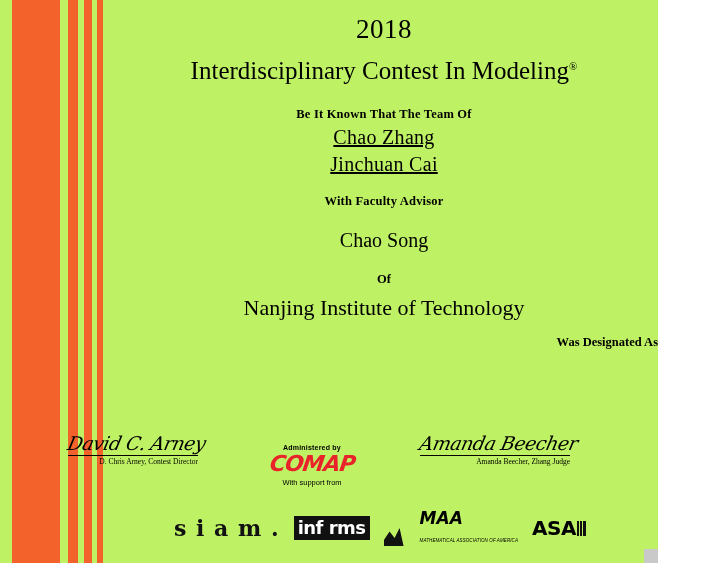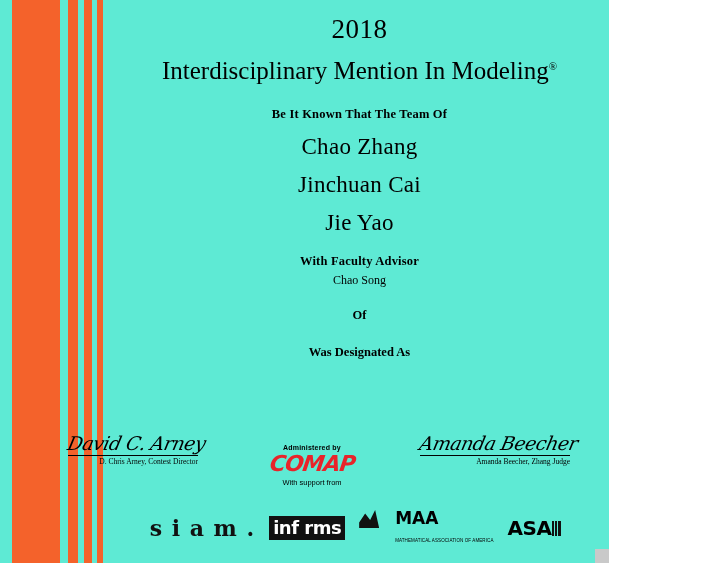--- a/index.html
+++ b/index.html
@@ -9,23 +9,23 @@
   }
   body {
     width: 707px;
     height: 563px;
     overflow: hidden;
     font-family: "Liberation Serif", serif;
     color: #000000;
   }
   .certificate {
     position: relative;
-    width: 609px;
+    width: 658px;
     height: 563px;
-    background: #5eead4;
+    background: #bef264;
     box-sizing: border-box;
   }
   
   .bars {
     position: absolute;
     left: 0;
     top: 0;
     bottom: 0;
     width: 110px;
     display: block;
@@ -69,41 +69,43 @@
     font-size: 25px;
   }
   .small-label {
     font-size: 12.5px;
     font-weight: bold;
     margin-top: 22px;
     letter-spacing: 0.2px;
   }
   .small-label.tight { margin-top: 18px; }
   .name-line {
-    font-size: 23px;
-    margin-top: 12px;
+    font-size: 20px;
+    margin-top: 4px;
     letter-spacing: 0.3px;
+    text-decoration: underline;
   }
   .advisor-name {
-    font-size: 12px;
-    margin-top: 4px;
+    font-size: 20px;
+    margin-top: 20px;
   }
   .of-label {
     font-size: 12.5px;
     font-weight: bold;
     margin-top: 20px;
   }
   .institution {
     font-size: 22px;
     margin-top: 8px;
   }
   .designated {
     font-size: 12.5px;
     font-weight: bold;
-    margin-top: 22px;
+    margin-top: 14px;
+    text-align: right;
   }
   .award {
     font-size: 21px;
     margin-top: 5px;
   }
 
   
   .sig-row {
     position: absolute;
     left: 0;
@@ -194,22 +196,23 @@
     font-family: "DejaVu Sans", sans-serif;
     font-weight: bold;
     font-size: 18px;
     color: #ffffff;
     background: #111111;
     padding: 1px 4px 2px 4px;
     letter-spacing: -0.5px;
   }
   .logo-maa {
     display: flex;
-    align-items: flex-start;
+    align-items: flex-end;
     gap: 16px;
+    font-style: italic;
   }
   .maa-mark {
     width: 20px;
     height: 18px;
     background: #111;
     clip-path: polygon(0% 70%, 30% 20%, 55% 55%, 80% 0%, 100% 100%, 0% 100%);
   }
   .maa-text {
     font-family: "DejaVu Sans", sans-serif;
     font-weight: bold;
@@ -259,33 +262,33 @@
     <div class="bar bar-2"></div>
     <div class="bar bar-3"></div>
     <div class="bar bar-4"></div>
   </div>
 
   <div class="content">
 
     <div class="year">2018</div>
 
     <div class="contest-title">
-      <span>Interdisciplinary Mention In Modeling</span><span class="reg">®</span>
+      <span>Interdisciplinary Contest In Modeling</span><span class="reg">®</span>
     </div>
 
 
     <div class="small-label">Be It Known That The Team Of</div>
     <div class="name-line">Chao  Zhang</div>
     <div class="name-line">Jinchuan  Cai</div>
-    <div class="name-line">Jie  Yao</div>
 
     <div class="small-label tight">With Faculty Advisor</div>
     <div class="advisor-name">Chao  Song</div>
 
     <div class="of-label">Of</div>
+    <div class="institution">Nanjing Institute of Technology</div>
 
     <div class="designated">Was Designated As</div>
   </div>
 
   <div class="sig-row">
     <div class="sig-block sig-left">
       <div class="sig-script">David C. Arney</div>
       <div class="sig-rule"></div>
       <div class="sig-caption">D. Chris Arney, Contest Director</div>
     </div>

